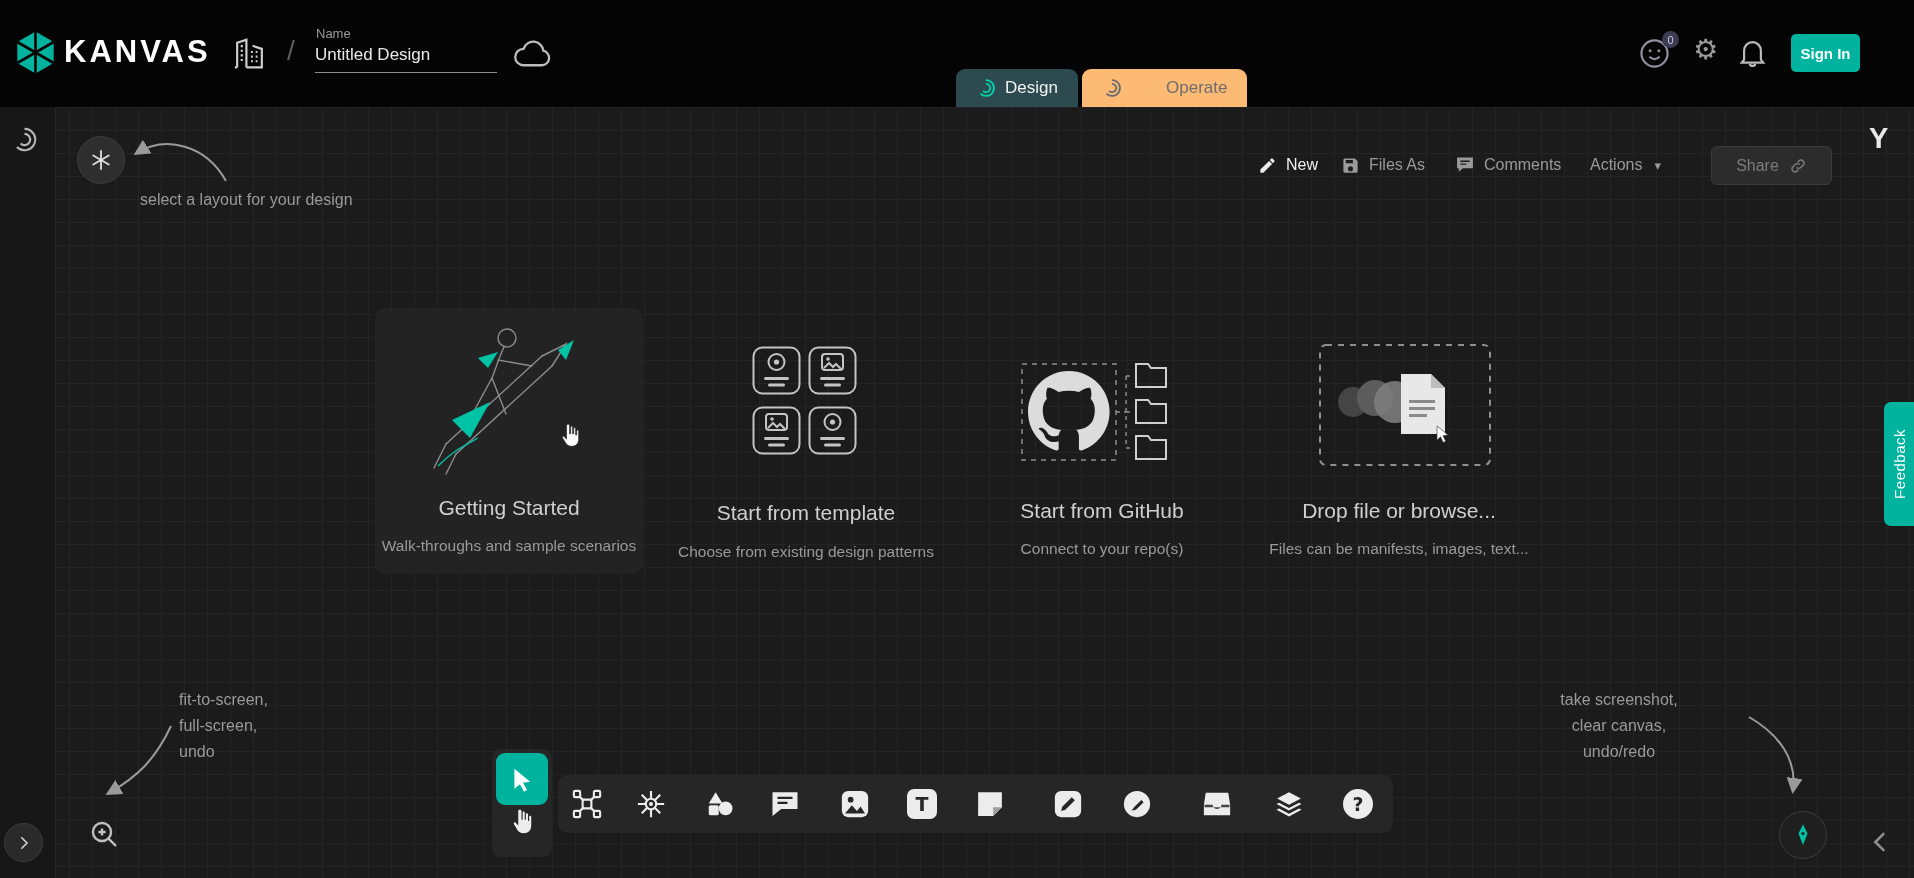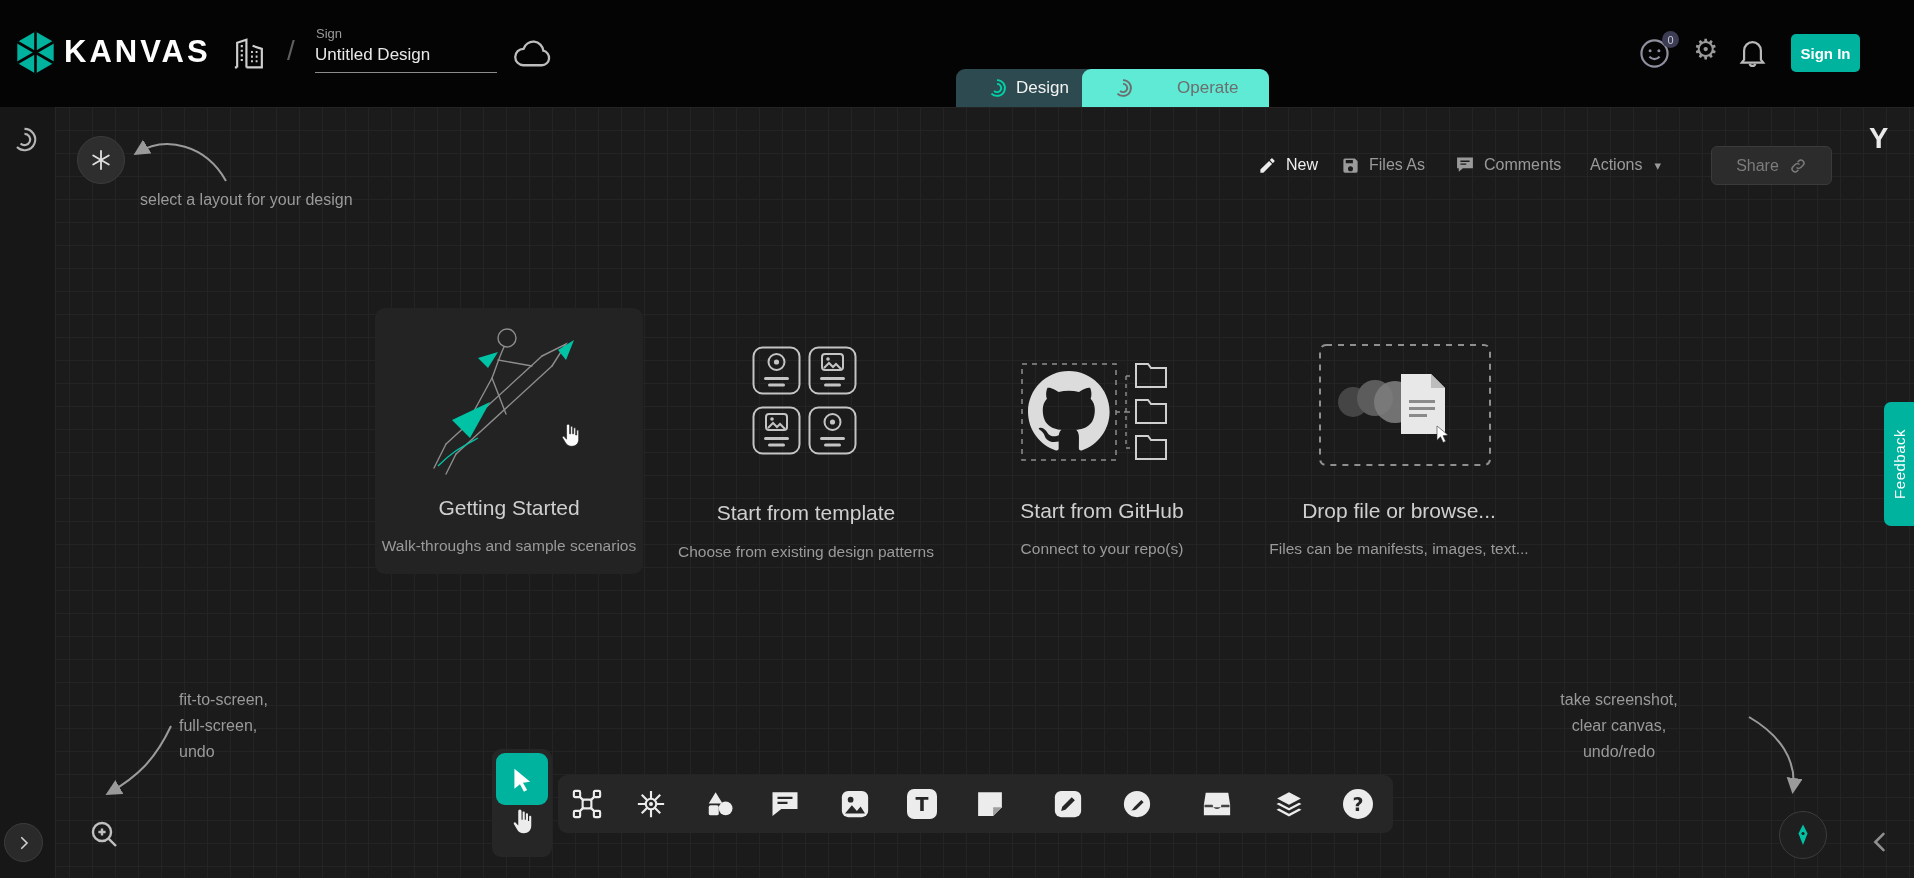--- a/index.html
+++ b/index.html
@@ -5,23 +5,23 @@
   html,body{margin:0;padding:0;background:#000;}
   .app{position:relative;width:1914px;height:878px;overflow:hidden;background:#050505;font-family:"Liberation Sans",sans-serif;color:#ddd;}
   svg{display:block;}
   .abs{position:absolute;}
   
   .header{position:absolute;top:0;left:0;width:1914px;height:107px;background:#040404;z-index:40;}
   .brand-text{position:absolute;left:64px;top:34px;font-size:31px;font-weight:bold;letter-spacing:3px;color:#fdfdfd;}
   .slash{position:absolute;left:287px;top:35px;font-size:28px;color:#5f5f5f;font-weight:300;}
   .name-label{position:absolute;left:316px;top:26px;font-size:13px;color:#9a9a9a;}
   .name-input{position:absolute;left:315px;top:45px;background:transparent;border:none;border-bottom:1px solid #8c8c8c;color:#e8e8e8;font-size:17px;width:180px;padding:0 2px 7px 0;font-family:inherit;outline:none;}
-  .tab{position:absolute;bottom:0;height:38px;display:flex;align-items:center;gap:9px;padding:0 31px;border-radius:9px 9px 0 0;font-size:17px;cursor:pointer;}
+  .tab{position:absolute;bottom:0;height:38px;display:flex;align-items:center;gap:9px;padding:0 20px;border-radius:9px 9px 0 0;font-size:17px;cursor:pointer;}
   .tab-design{left:956px;background:#2c4a50;color:#f2f2f2;}
-  .tab-operate{left:1082px;background:#5eead4;color:#6d6d6d;gap:44px;}
+  .tab-operate{left:1082px;background:#fdba74;color:#6d6d6d;gap:44px;}
   .provider{position:absolute;left:1638px;top:37px;width:33px;height:33px;cursor:pointer;}
   .badge{position:absolute;top:-6px;right:-8px;width:17px;height:17px;border-radius:50%;background:#3c3c54;color:#c9c9d6;font-size:11px;display:flex;align-items:center;justify-content:center;}
   .glyph{font-family:"DejaVu Sans",sans-serif;}
   .gear{position:absolute;left:1693px;top:33px;font-size:28px;color:#9a9a9a;cursor:pointer;}
   .bell{position:absolute;left:1737px;top:37px;width:31px;height:31px;cursor:pointer;}
   .signin{position:absolute;left:1791px;top:34px;width:69px;height:38px;background:#00B39F;border:none;border-radius:5px;color:#fff;font-size:15px;font-weight:bold;font-family:inherit;cursor:pointer;}
   
   .canvas{position:absolute;top:107px;left:0;width:1914px;height:771px;background-color:#1b1b1b;
     background-image:linear-gradient(#242424 1px,transparent 1px),linear-gradient(90deg,#242424 1px,transparent 1px);
     background-size:23px 23px;}
@@ -63,21 +63,21 @@
     <span class="brand-text">KANVAS</span>
 
     <span class="abs" style="left:231px;top:35px;width:37px;height:37px;">
       <svg width="37" height="37" viewBox="0 0 24 24" fill="none" stroke="#cfcfcf" stroke-width="1.4">
           <path d="M4 21V5l6-2v18M10 21h10V9l-6-2M4 21h-1.5M10 21h10"></path>
           <path d="M6.3 7.2h1.4M6.3 10.2h1.4M6.3 13.2h1.4M6.3 16.2h1.4M13 11h1.2M16 11h1.2M13 14h1.2M16 14h1.2M13 17h1.2M16 17h1.2"></path>
         </svg>
     </span>
     <span class="slash">/</span>
 
-    <label class="name-label">Sign</label>
+    <label class="name-label">Name</label>
     <input class="name-input" value="Untitled Design" style="">
 
     <span class="abs" style="left:512px;top:36px;width:42px;height:34px;">
       <svg width="42" height="34" viewBox="0 0 24 17" fill="none" stroke="#bdbdbd" stroke-width="1.3">
           <path d="M6.5 15.5h10.6a4.2 4.2 0 0 0 .8-8.3A5.8 5.8 0 0 0 6.6 6.1a4.7 4.7 0 0 0-.1 9.4z"></path>
         </svg>
     </span>
 
     <div class="tab tab-design">
       <span>

